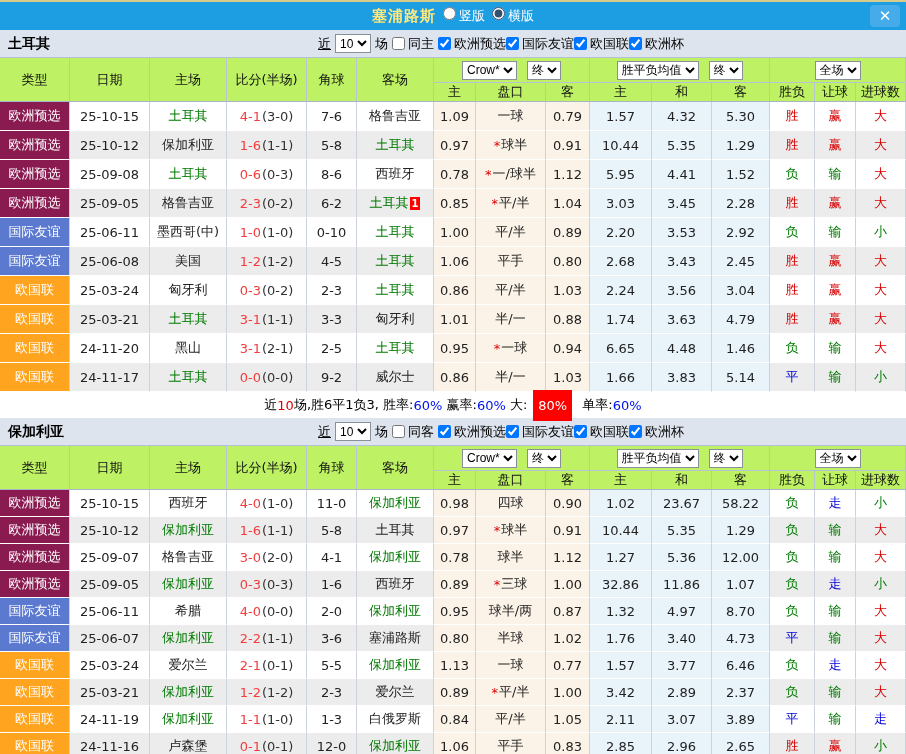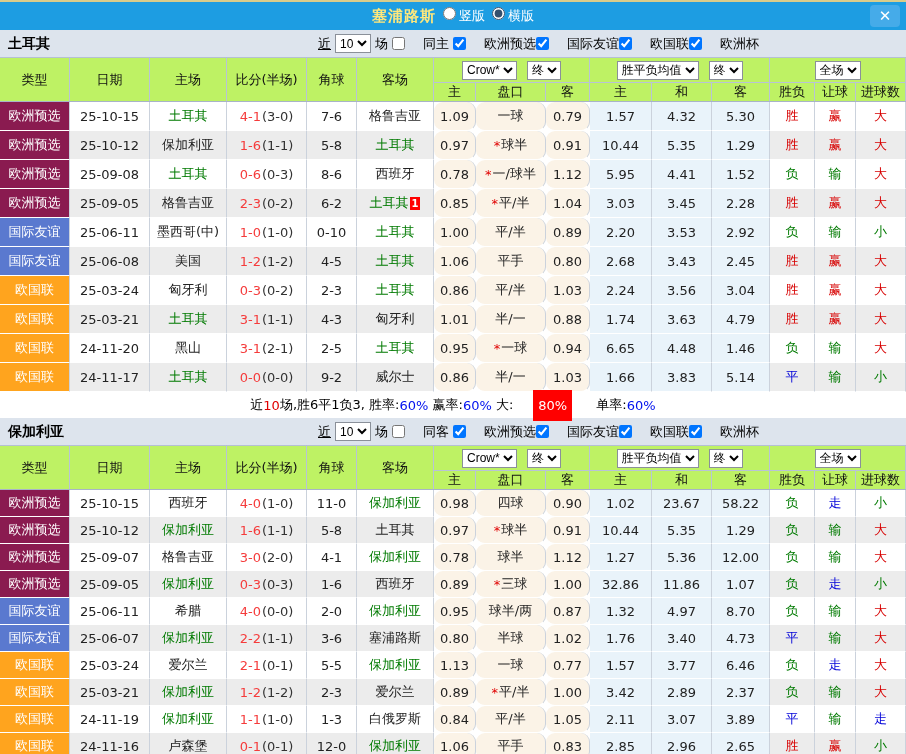--- a/index.html
+++ b/index.html
@@ -17,21 +17,21 @@
     border-radius:4px; color:#fff; display:flex; align-items:center; justify-content:center;
     font-size:15px; font-weight:bold; cursor:pointer; }
 
   
   .section-bar { height:28px; background:#dde4ed; border-bottom:1px solid #b5c0d2;
     display:flex; align-items:center; font-size:13px; color:#000; }
   .team { font-weight:bold; font-size:14px; padding-left:8px; width:250px; }
   .filters { display:flex; align-items:center; gap:4px; margin-left:68px; }
   .near-link { text-decoration:underline; cursor:pointer; }
   .sel { font-size:12px; height:19px; border:1px solid #8a9099; background:#fff; }
-  .cb-group { display:flex; align-items:center; gap:18px; cursor:pointer; }
+  .cb-group { display:flex; align-items:center; gap:3px; cursor:pointer; }
   .cb-group input { width:13px; height:13px; }
   .league-box { display:flex; align-items:center; }
 
   
   .thead { display:grid; grid-template-columns:var(--cols); grid-template-rows:24px 19px;
     background:#bef264; border-bottom:1px solid #a8b4c8; }
   .hc { display:flex; align-items:center; justify-content:center; font-size:13px; color:#111;
     border-right:1px solid #b8c3d6; }
   .rowspan { grid-row:1/3; }
   .sub { grid-row:2; border-top:1px solid #b8c3d6; }
@@ -39,42 +39,42 @@
   .hgroup { display:flex; align-items:center; justify-content:center; gap:10px; border-right:1px solid #b8c3d6; }
   .c7{grid-column:7}.c8{grid-column:8}.c9{grid-column:9}.c10{grid-column:10}.c11{grid-column:11}
   .c12{grid-column:12}.c13{grid-column:13}.c14{grid-column:14}.c15{grid-column:15}
 
   
   .row { display:grid; grid-template-columns:var(--cols); height:29px; }
   .compact .row { height:27px; }
   .cell { display:flex; align-items:center; justify-content:center; font-size:13px; color:#222;
     border-right:1px solid #cbd2dc; border-bottom:1px solid #fff; background:#fff; }
   .row:nth-child(even) .plain { background:#ececec; }
-  .cream { background:#fbf3e7;border-radius:9px; }
+  .cream { background:#fbf3e7; }
   .lblue { background:#e9f3fa; }
   .cell-type { color:#fff; font-size:13px; }
   .cell-type.c-purple { background:#8a1b50; }
   .cell-type.c-steel  { background:#5a79cf; }
   .cell-type.c-orange { background:#ffa41e; }
   .c-red   { color:#d70000; }
   .c-green { color:#007a00; }
   .c-blue  { color:#0000d8; }
   .ft { color:#f53b3b; } .ht { color:#333; margin-left:1px; }
   .star { color:#e00000; margin-right:1px; } .star:empty { display:none; }
   .sup { background:#f00; color:#fff; font-size:10px; line-height:13px; padding:0 2px;
     margin-left:1px; align-self:center; font-weight:bold; }
   .sup:empty { display:none; }
 
   
   .section-footer { height:26px; display:flex; align-items:center; justify-content:center;
     font-size:13px; background:#fff; color:#000; }
   .seg { white-space:pre; }
   .seg.c-blue { color:#0011ee; }
   .seg.c-red { color:#e00000; }
-  .seg.c-hl { background:#f00; color:#fff; padding:8px 5px; margin:0 20px; }
+  .seg.c-hl { background:#f00; color:#fff; padding:8px 5px; margin:0 6px; }
 </style>
 </head>
 <body>
 
 <div class="page">
   <div class="topbar">
     <div class="topbar-center">
       <span class="panel-title">塞浦路斯</span>
       <label class="radio-opt">
         <input type="radio" name="layout" style="">
@@ -355,21 +355,21 @@
   </div>
 
   <div class="row">
     <div class="cell cell-type c-orange">欧国联</div>
     <div class="cell plain">25-03-21</div>
     <div class="cell plain c-green">土耳其</div>
     <div class="cell plain">
       <span class="ft">3-1</span>
       <span class="ht">(1-1)</span>
     </div>
-    <div class="cell plain">4-3</div>
+    <div class="cell plain">3-3</div>
     <div class="cell plain">
       <span>匈牙利</span>
 
     </div>
     <div class="cell cream">1.01</div>
     <div class="cell cream">
 
       <span>半/一</span>
     </div>
     <div class="cell cream">0.88</div>

